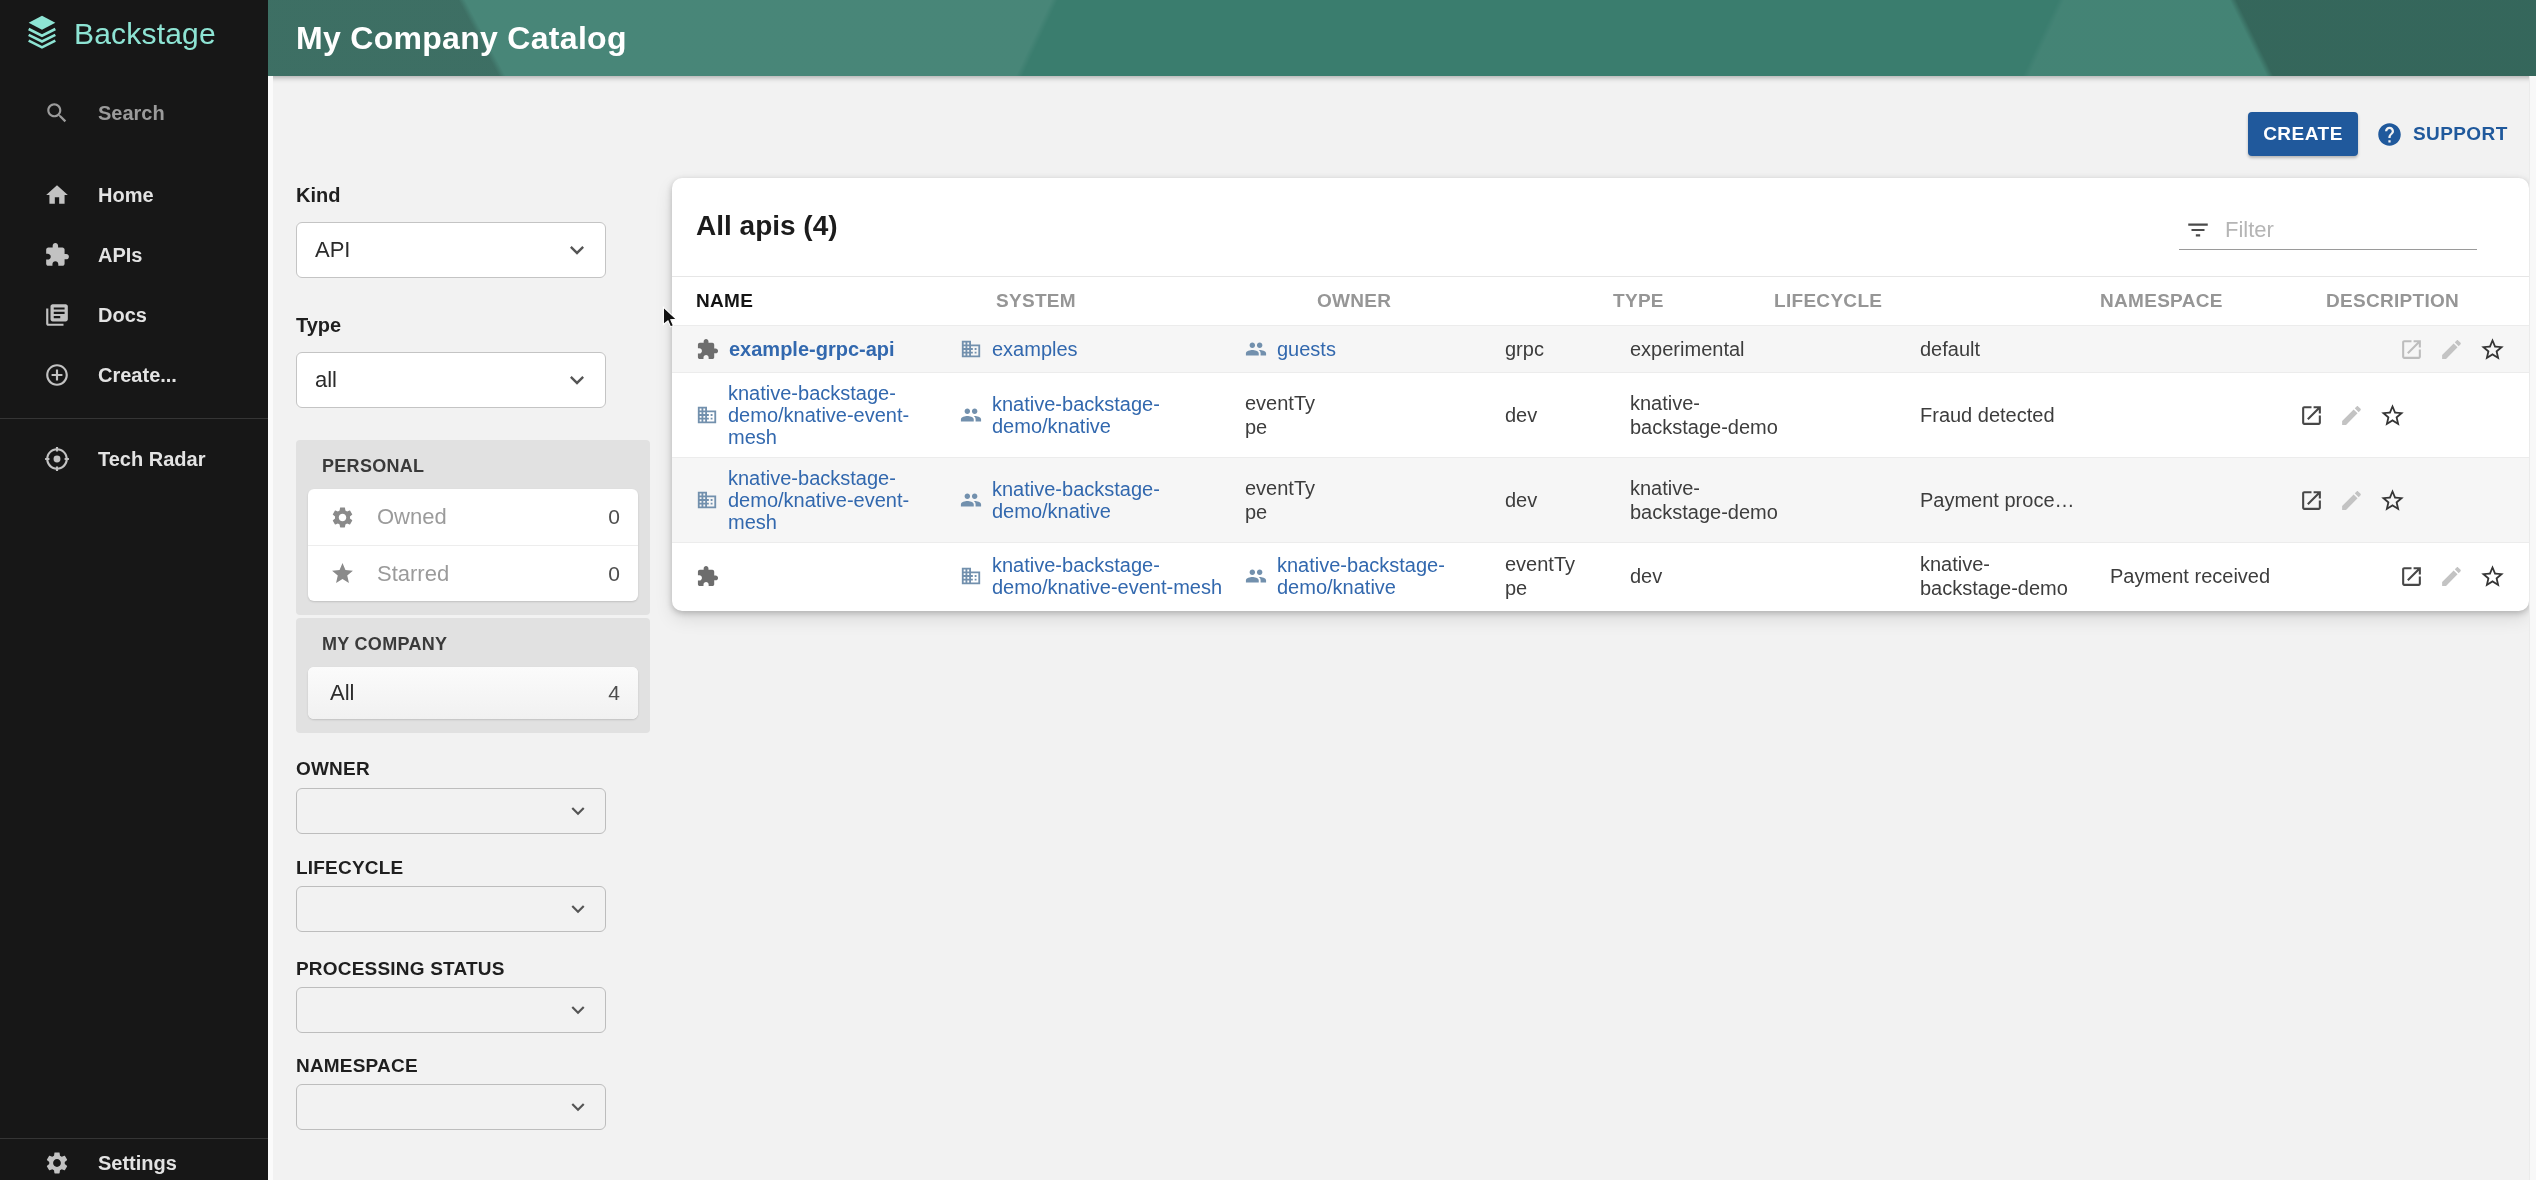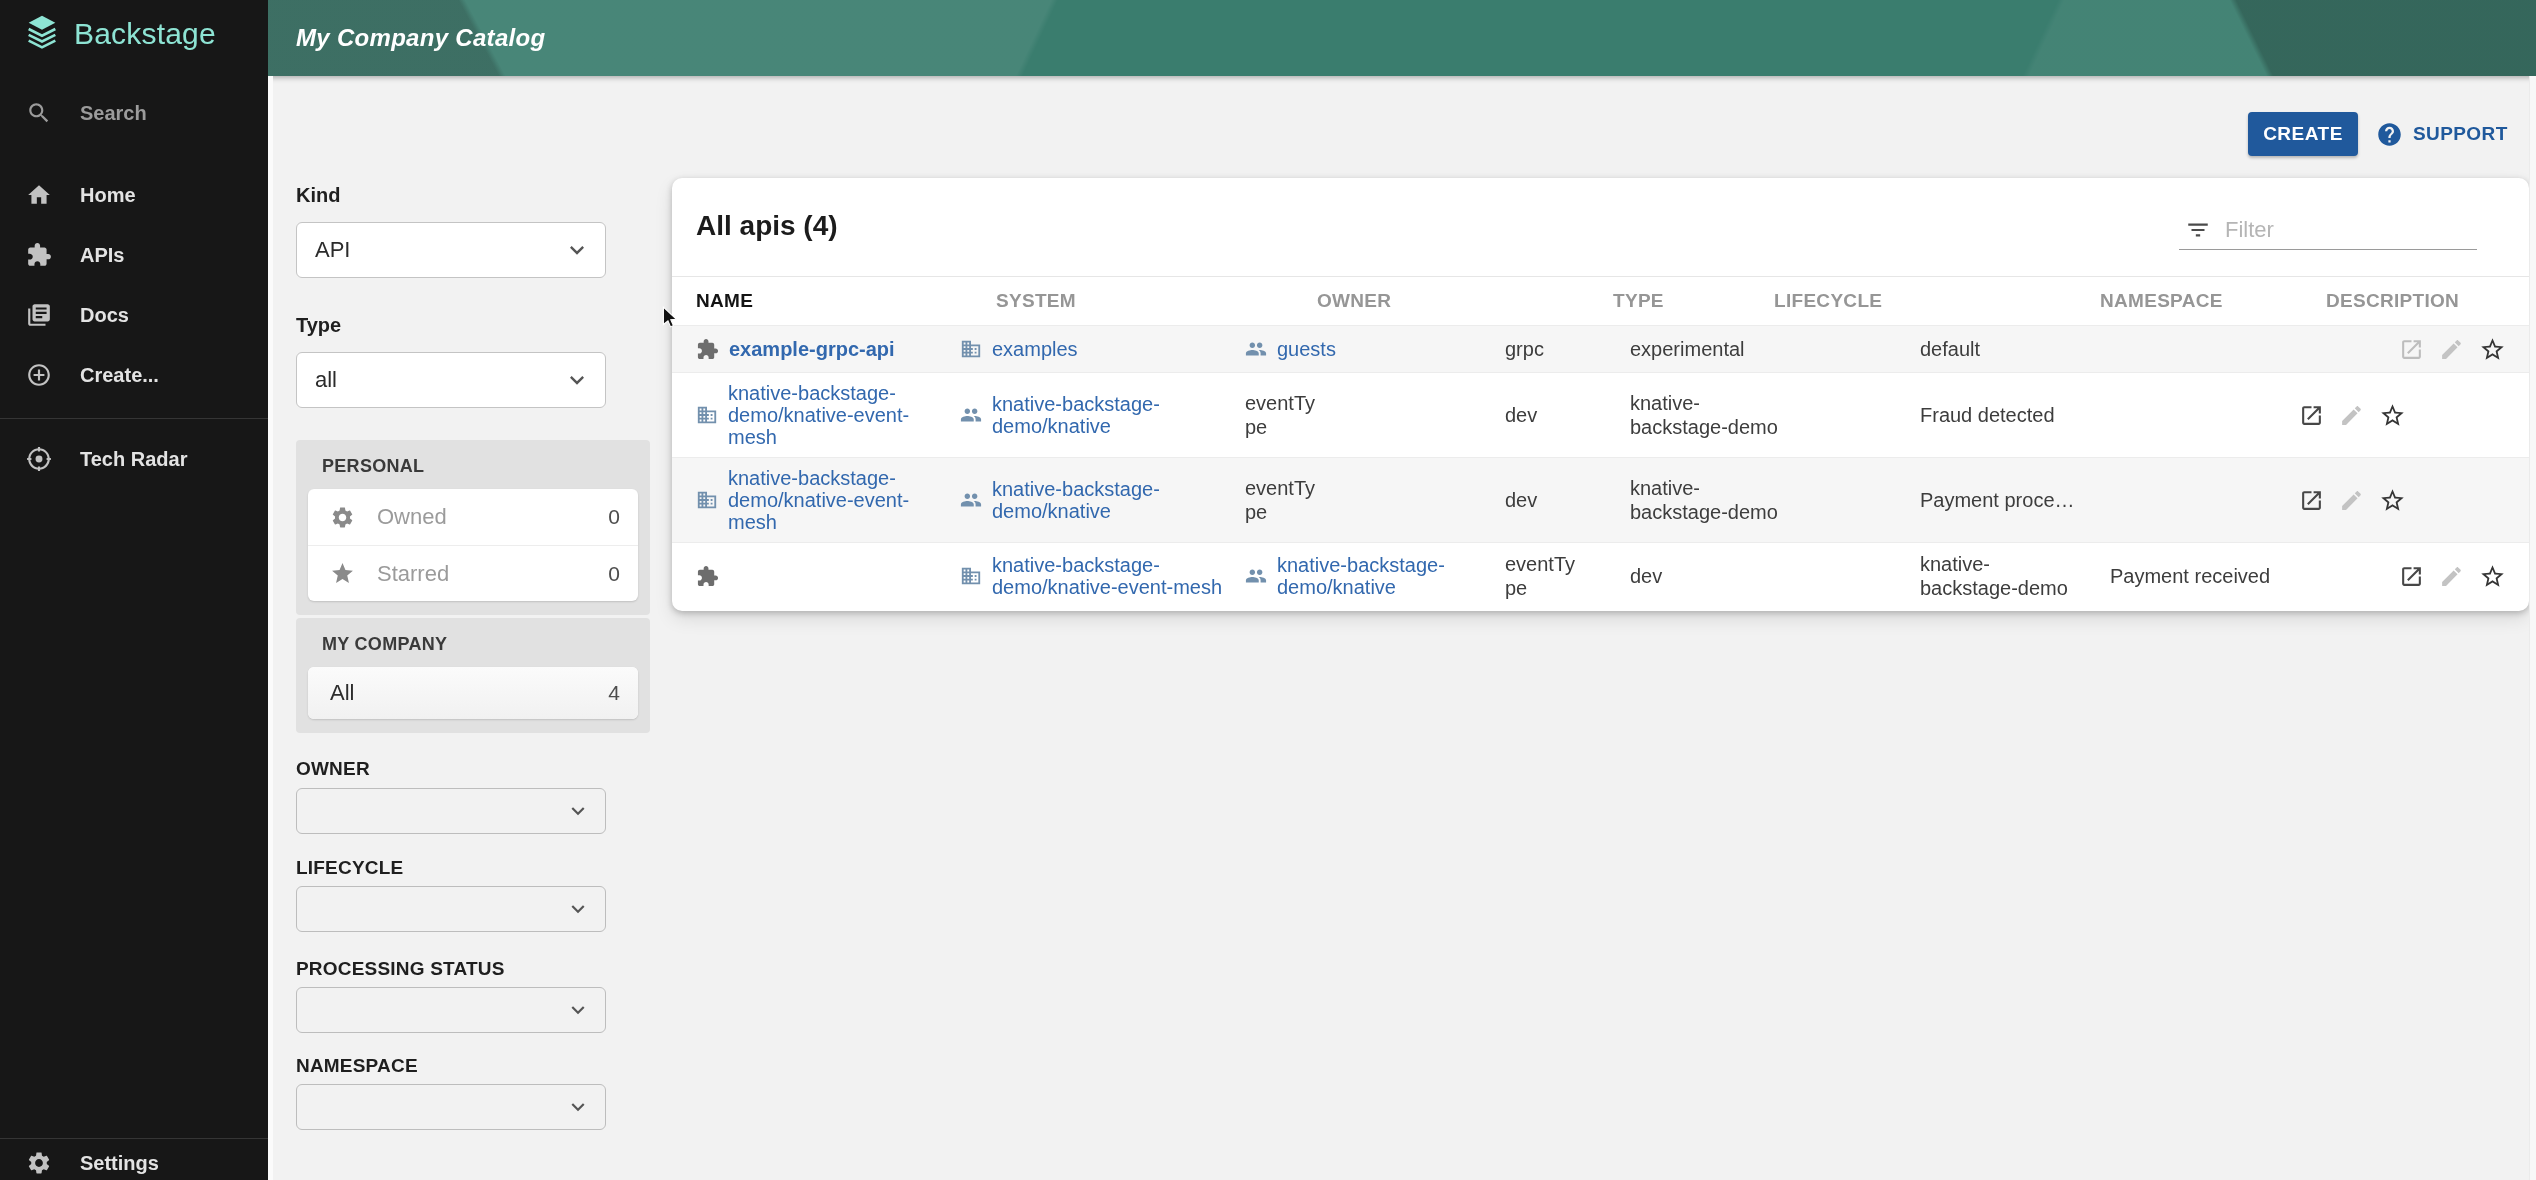--- a/index.html
+++ b/index.html
@@ -13,21 +13,21 @@
   svg { display:block; }
 
   
   #sidebar {
     position:absolute; left:0; top:0; width:268px; height:1180px;
     background:#171717; z-index:5;
   }
   .logo-row { position:absolute; left:22px; top:14px; display:flex; align-items:center; gap:12px; }
   .logo-row .logo-text { color:#8ee4d4; font-size:30px; font-weight:500; letter-spacing:.2px; }
   .sb-item {
-    position:absolute; left:0; width:268px; height:46px;
+    position:absolute; left:18px; width:268px; height:46px;
     display:flex; align-items:center; gap:28px; padding-left:26px;
     color:#e3e3e3; font-size:20px; font-weight:700; cursor:pointer;
   }
   .sb-item .ic { color:#c2c2c2; }
   .sb-item.dim { color:#9b9b9b; }
   .sb-item.dim .ic { color:#9b9b9b; }
   .sb-divider { position:absolute; left:0; width:268px; height:1px; background:#353535; }
   #edge-strip {
     position:absolute; left:268px; top:76px; width:5px; height:1104px;
     background:#fbfbfb; z-index:6;
@@ -42,21 +42,21 @@
     position:absolute; left:268px; top:0; width:2268px; height:76px;
     background:
       linear-gradient(115deg, rgba(255,255,255,0.07) 0%, rgba(255,255,255,0.07) 34%, rgba(255,255,255,0) 34.3%),
       linear-gradient(62deg, rgba(0,0,0,0.20) 0%, rgba(0,0,0,0.20) 10%, rgba(0,0,0,0) 10.3%),
       linear-gradient(244deg, rgba(0,0,0,0.22) 0%, rgba(0,0,0,0.22) 13%, rgba(0,0,0,0) 13.3%),
       linear-gradient(295deg, rgba(255,255,255,0.05) 0%, rgba(255,255,255,0.05) 22%, rgba(255,255,255,0) 22.3%),
       #3a7d6e;
     box-shadow:0 2px 5px rgba(0,0,0,0.28);
     display:flex; align-items:center; z-index:4;
   }
-  #header .title { color:#ffffff; font-size:24px; font-weight:700; margin-left:28px; letter-spacing:.3px;font-style:italic; }
+  #header .title { color:#ffffff; font-size:32px; font-weight:700; margin-left:28px; letter-spacing:.3px; }
 
   
   #create-btn {
     position:absolute; left:2248px; top:112px; width:110px; height:44px;
     background:#20599c; color:#fff; border:none; border-radius:4px;
     font-family:inherit; font-size:19px; font-weight:700; letter-spacing:.5px;
     box-shadow:0 2px 3px rgba(0,0,0,0.25); cursor:pointer;
   }
   #support-btn {
     position:absolute; left:2376px; top:118px; height:32px;

